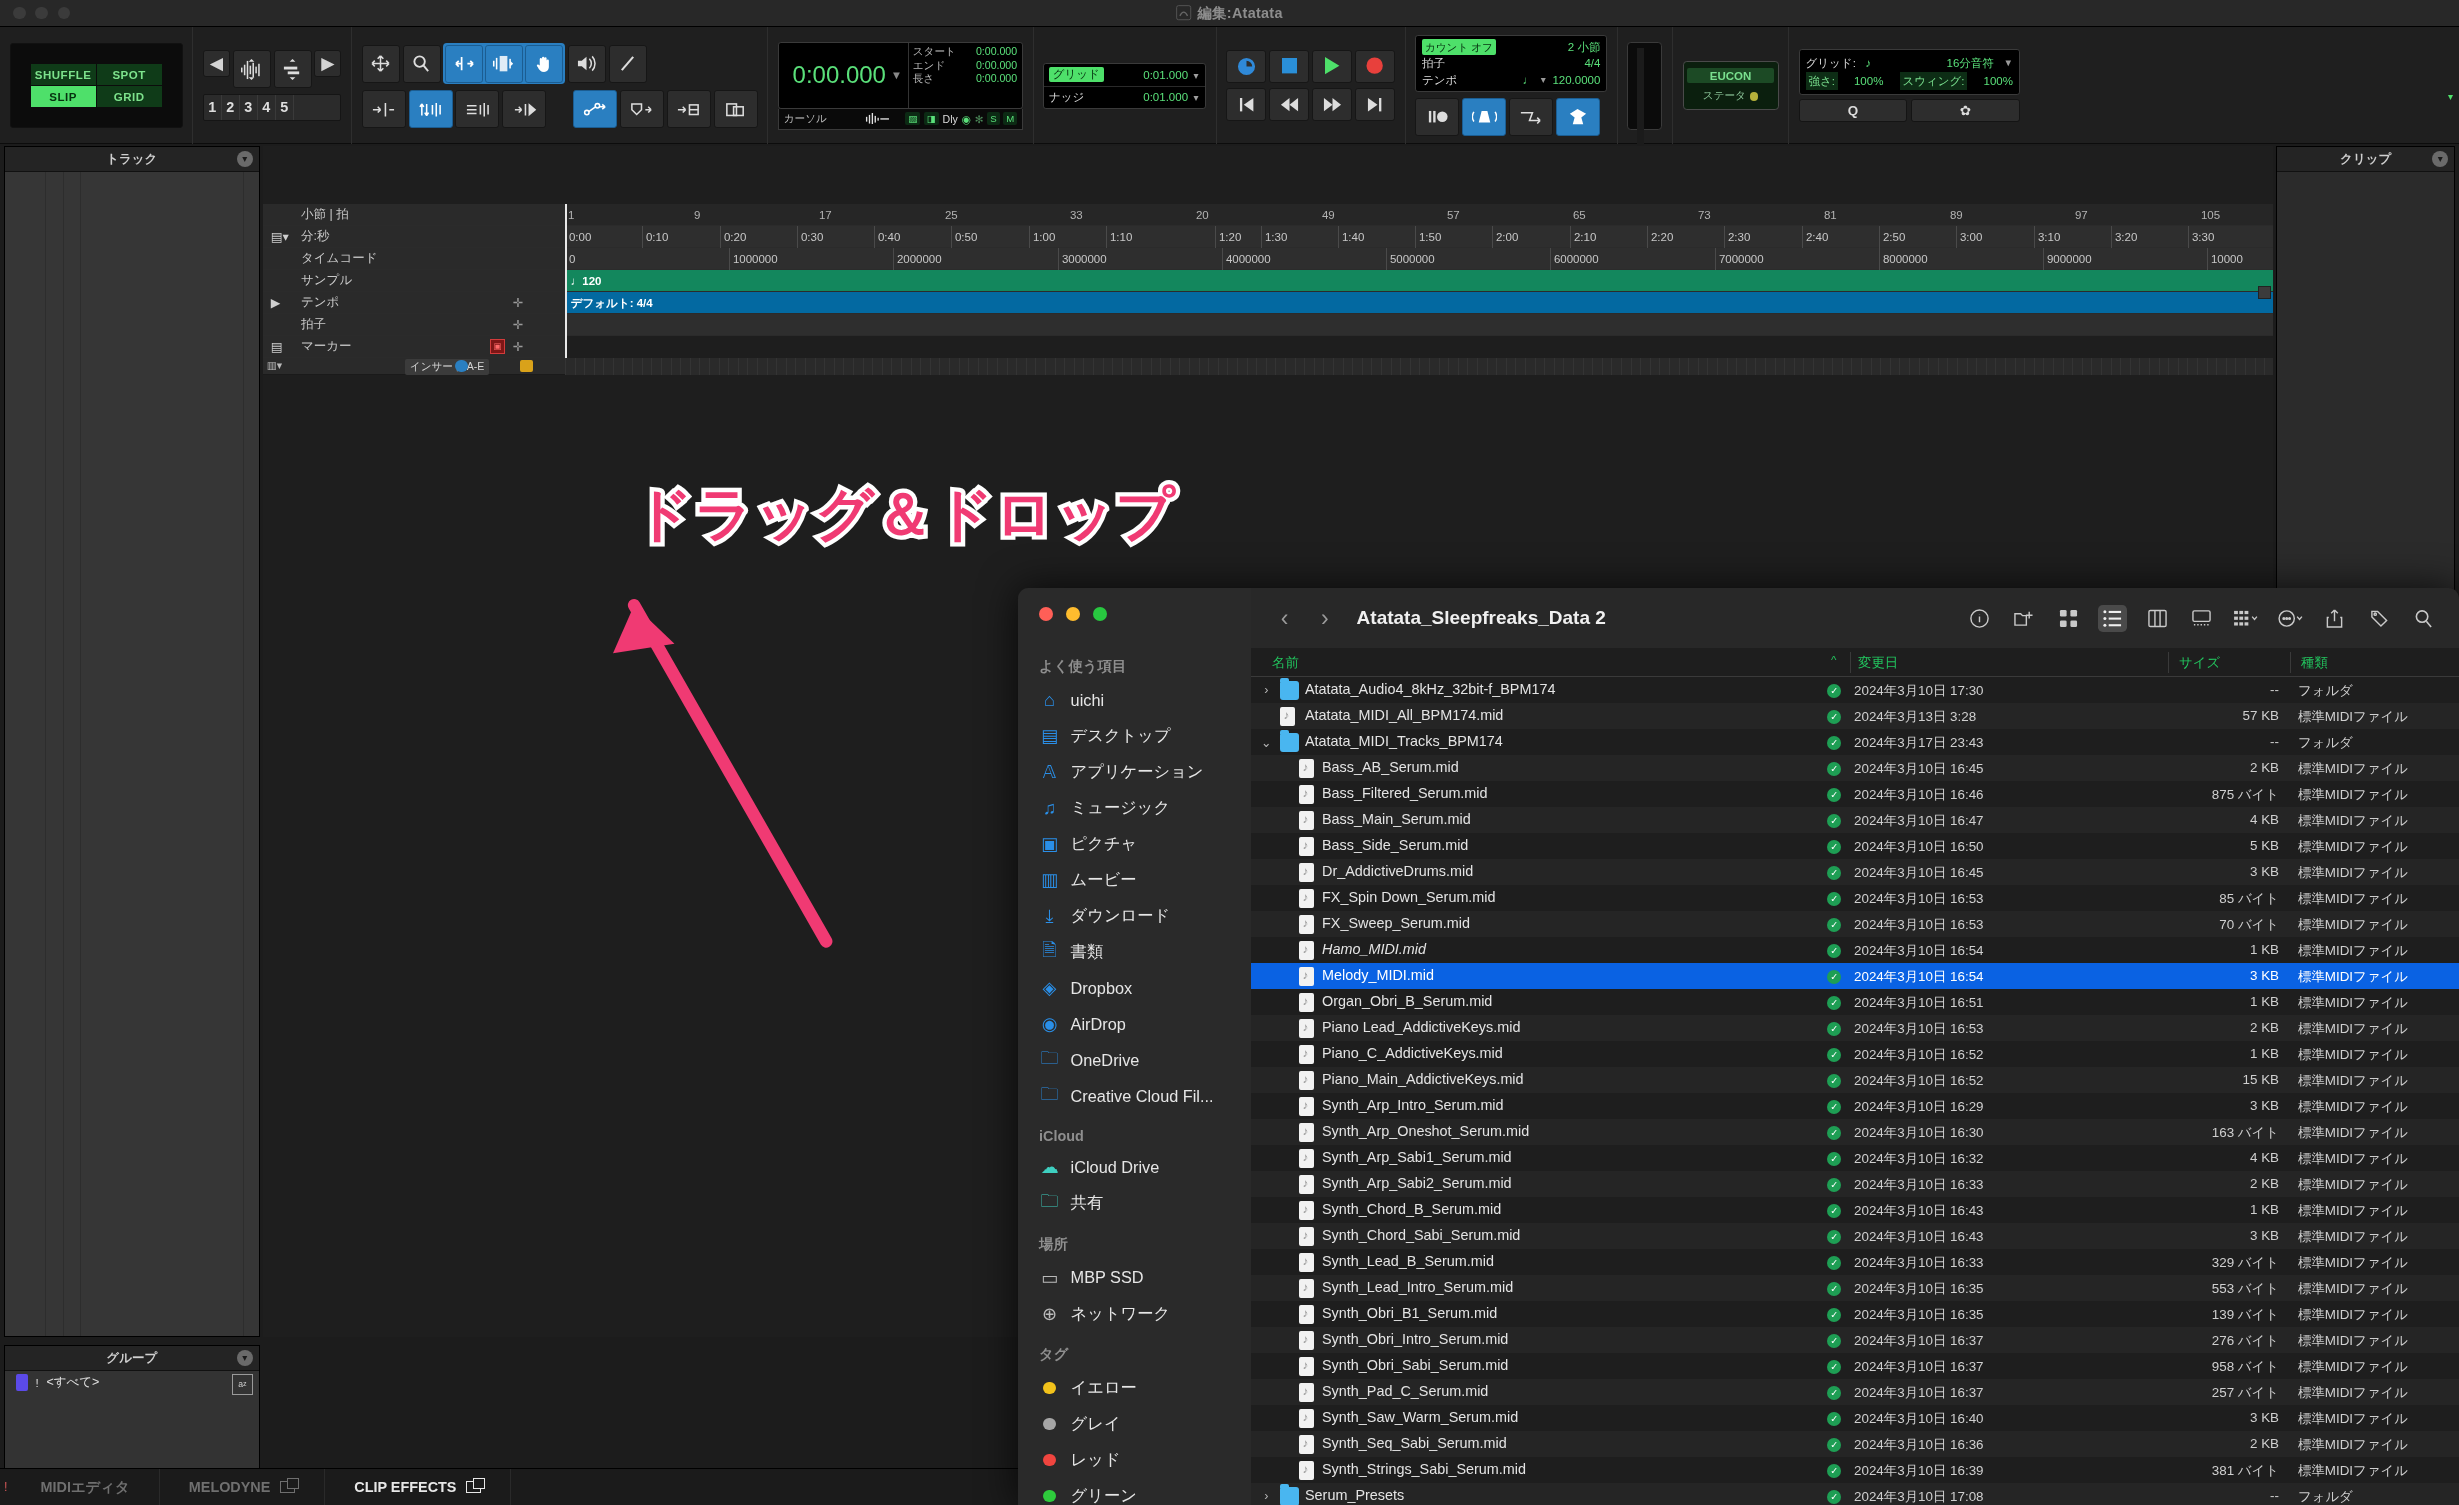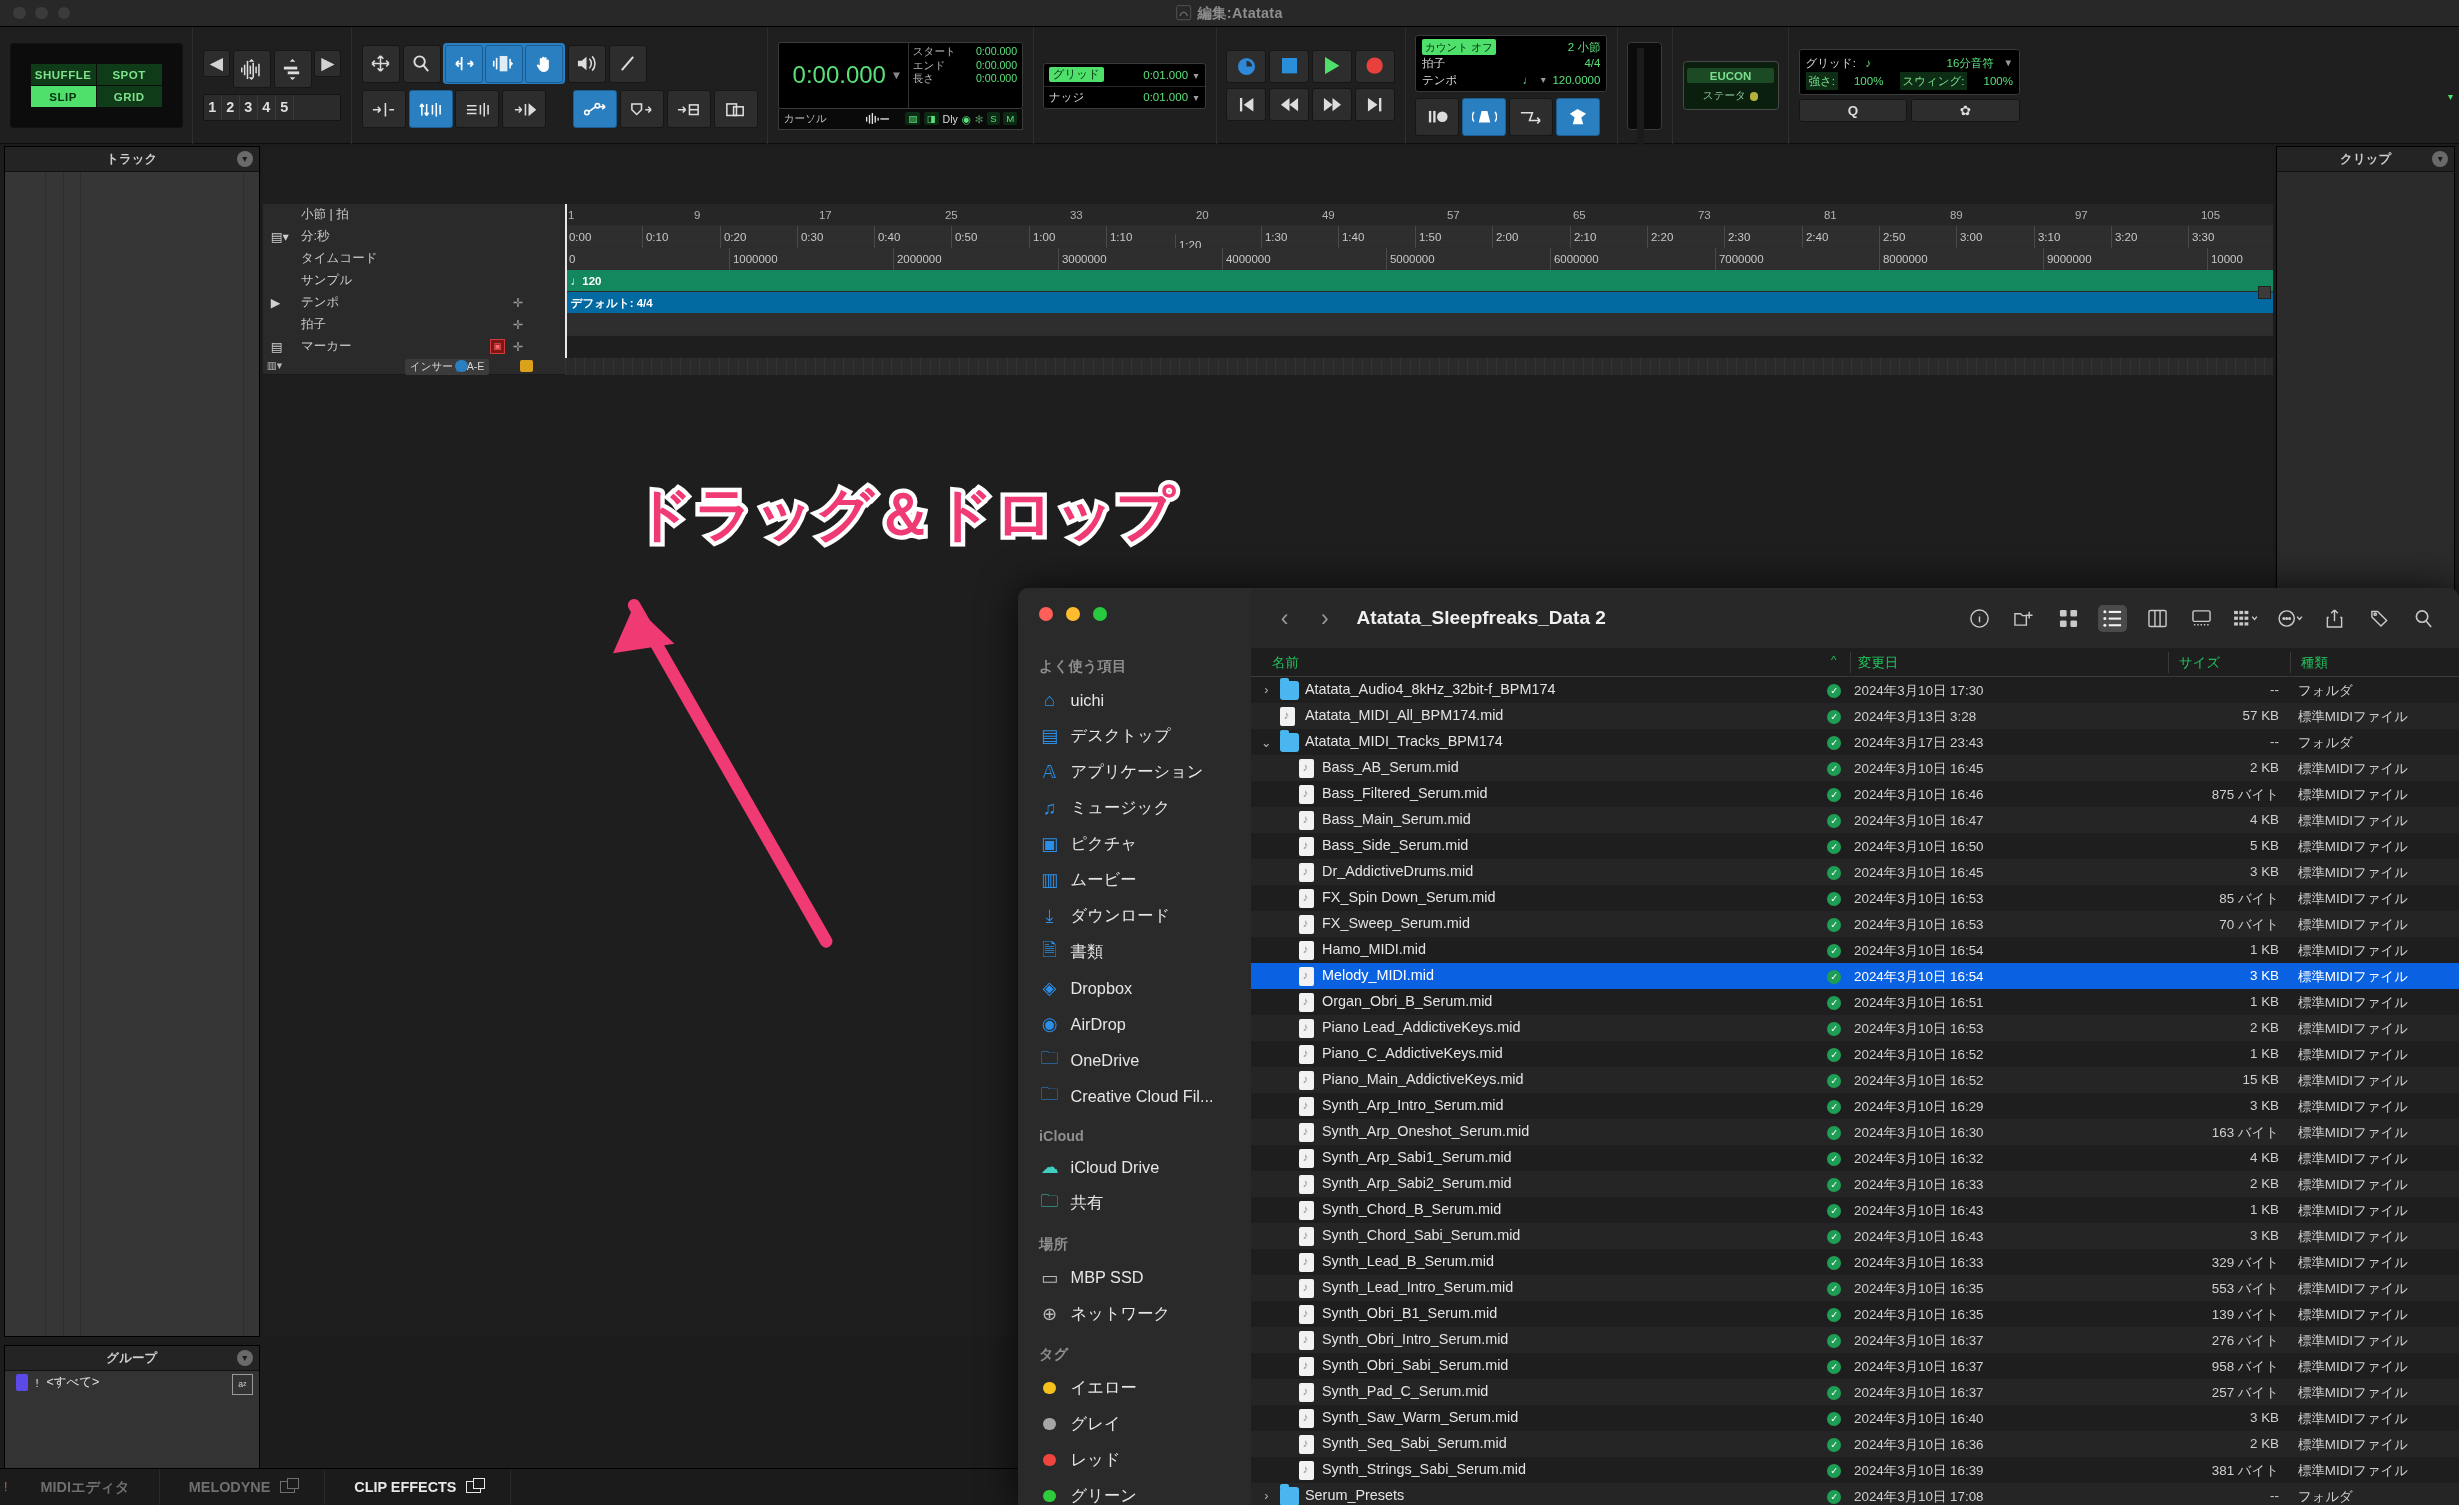--- a/index.html
+++ b/index.html
@@ -717,21 +717,21 @@
         </div>
       <div class="lane" id="lane-minsec">
           <span class="tk" style="left: 0px;">0:00</span>
           <span class="tk" style="left: 77px;">0:10</span>
           <span class="tk" style="left: 155px;">0:20</span>
           <span class="tk" style="left: 232px;">0:30</span>
           <span class="tk" style="left: 309px;">0:40</span>
           <span class="tk" style="left: 386px;">0:50</span>
           <span class="tk" style="left: 464px;">1:00</span>
           <span class="tk" style="left: 541px;">1:10</span>
-          <span class="tk" style="left: 610px; margin-top: 8px;">1:20</span>
+          <span class="tk" style="left: 650px;">1:20</span>
           <span class="tk" style="left: 696px;">1:30</span>
           <span class="tk" style="left: 773px;">1:40</span>
           <span class="tk" style="left: 850px;">1:50</span>
           <span class="tk" style="left: 927px;">2:00</span>
           <span class="tk" style="left: 1005px;">2:10</span>
           <span class="tk" style="left: 1082px;">2:20</span>
           <span class="tk" style="left: 1159px;">2:30</span>
           <span class="tk" style="left: 1237px;">2:40</span>
           <span class="tk" style="left: 1314px;">2:50</span>
           <span class="tk" style="left: 1391px;">3:00</span>
@@ -1081,21 +1081,21 @@
         <div class="frow alt">
           <span class="ic fic-mid" style="left: 48px; width: 15.4px;"></span>
           <span class="nm" style="left: 71px;">FX_Sweep_Serum.mid</span>
           <span class="cloud">✓</span>
           <span class="dt">2024年3月10日 16:53</span>
           <span class="sz">70 バイト</span>
           <span class="kd">標準MIDIファイル</span>
         </div>
         <div class="frow">
           <span class="ic fic-mid" style="left: 48px; width: 15.4px;"></span>
-          <span class="nm" style="left: 71px;">Hamo_MIDI.mid</span>
+          <span class="nm" style="left: 71px; font-style: italic;">Hamo_MIDI.mid</span>
           <span class="cloud">✓</span>
           <span class="dt">2024年3月10日 16:54</span>
           <span class="sz">1 KB</span>
           <span class="kd">標準MIDIファイル</span>
         </div>
         <div class="frow sel">
           <span class="ic fic-mid" style="left: 48px; width: 15.4px;"></span>
           <span class="nm" style="left: 71px;">Melody_MIDI.mid</span>
           <span class="cloud">✓</span>
           <span class="dt">2024年3月10日 16:54</span>

